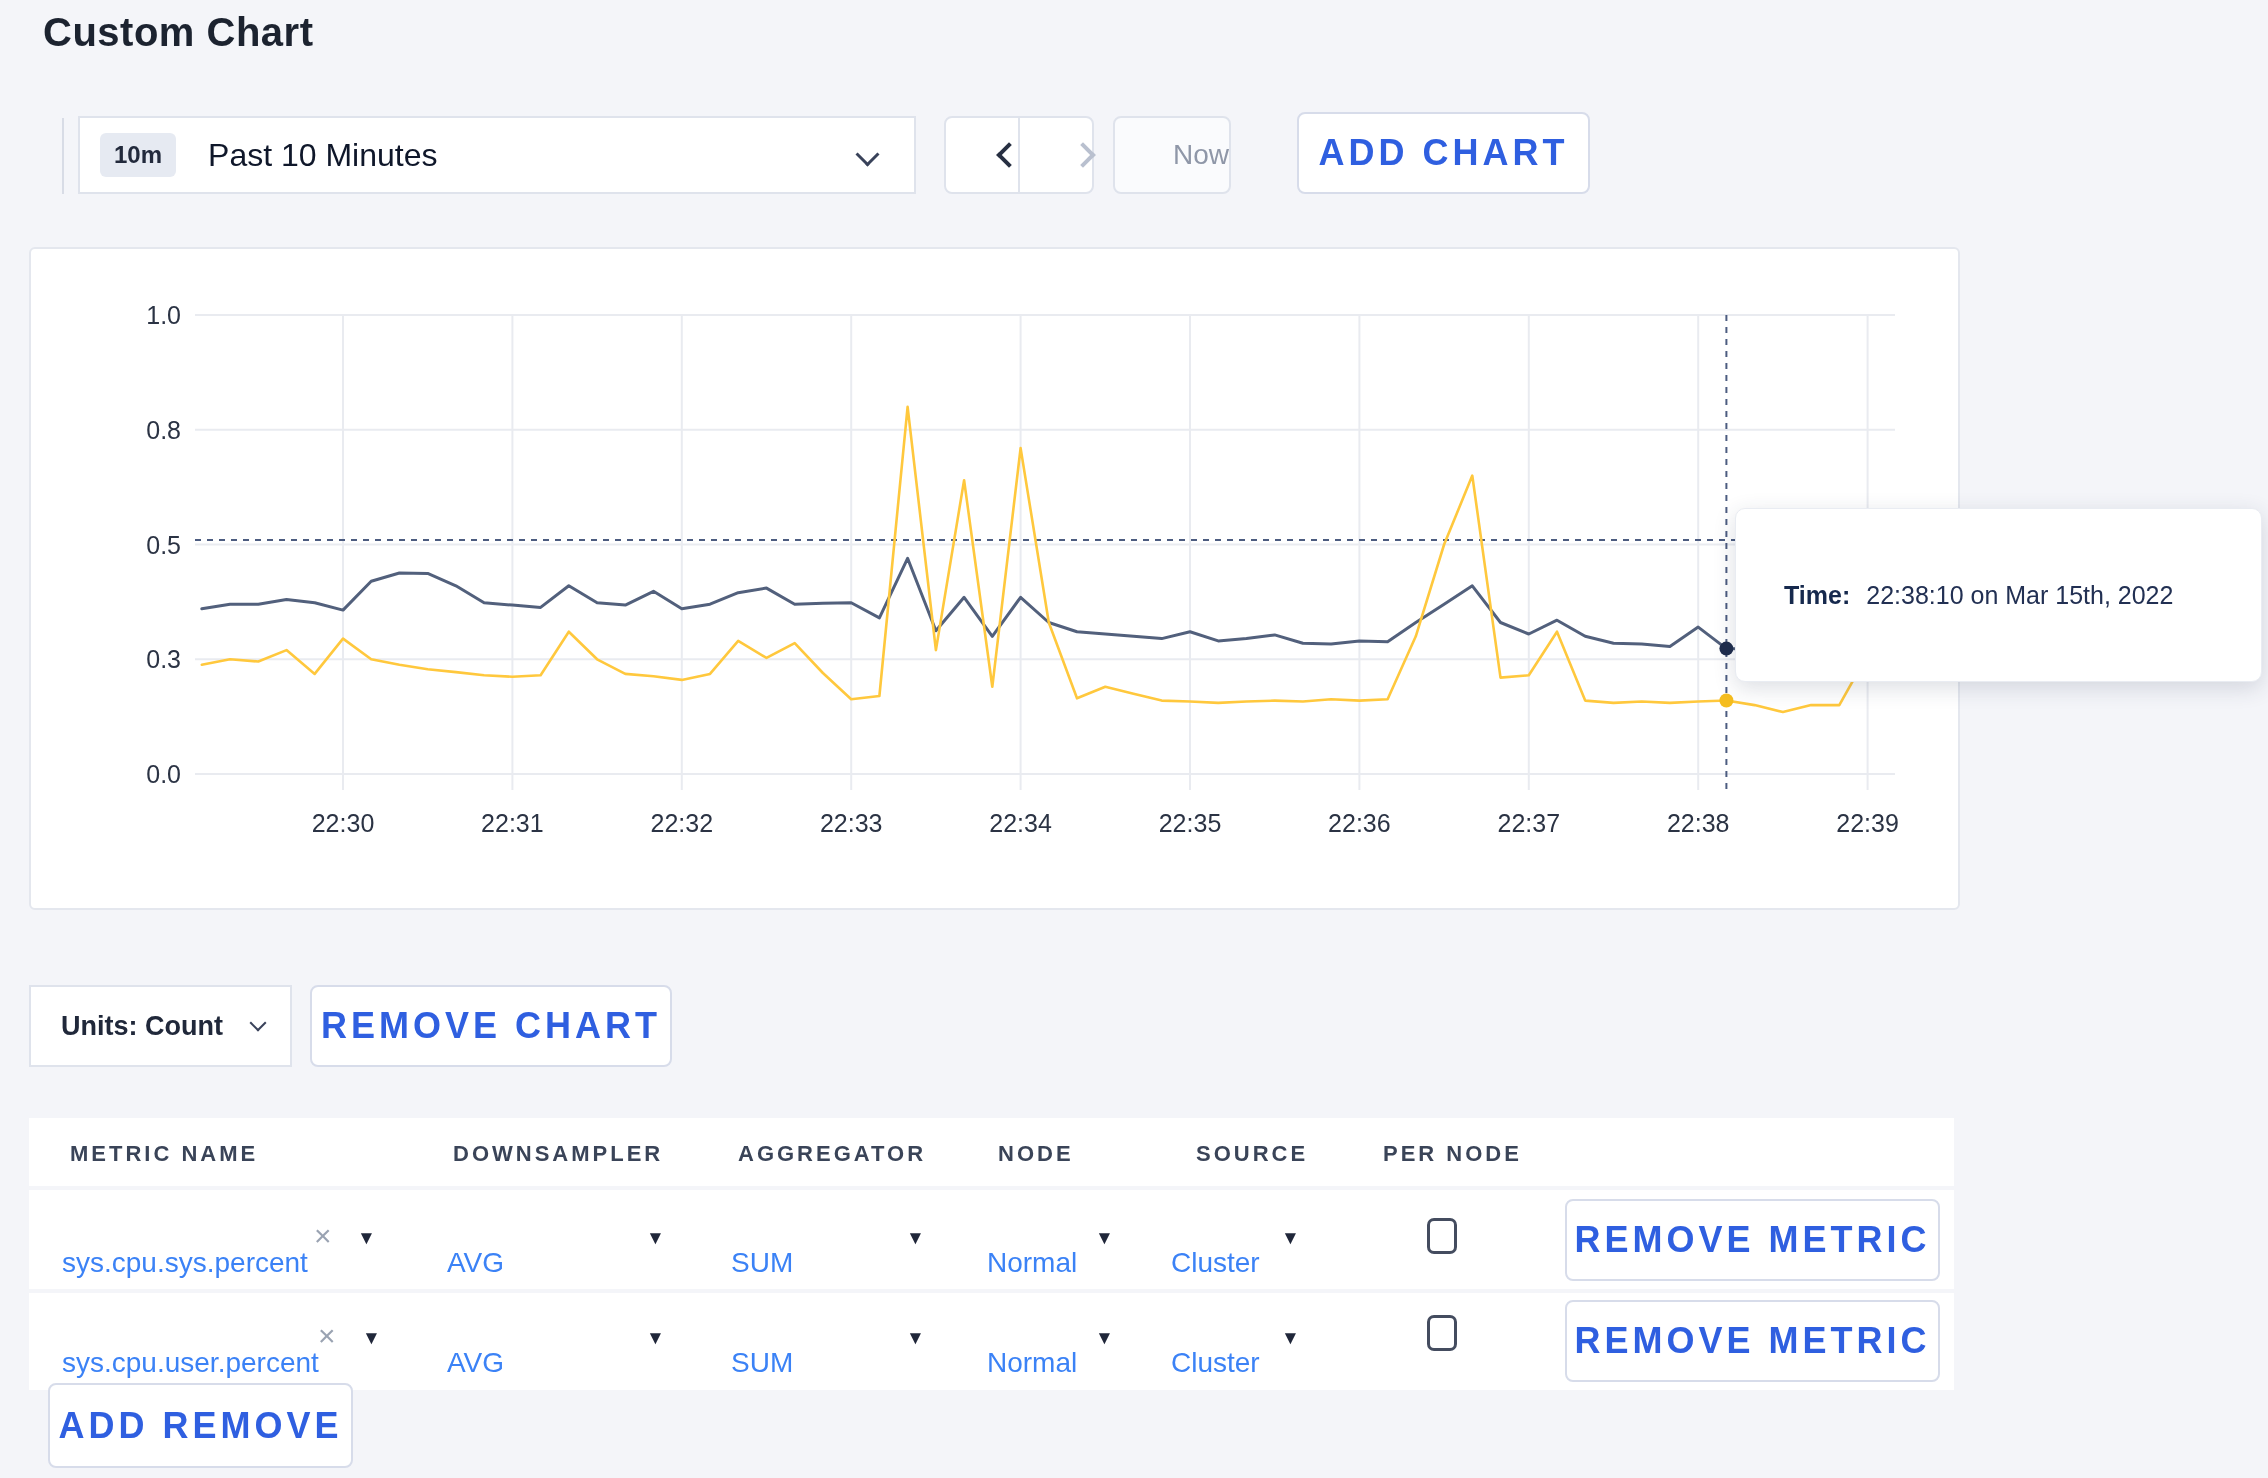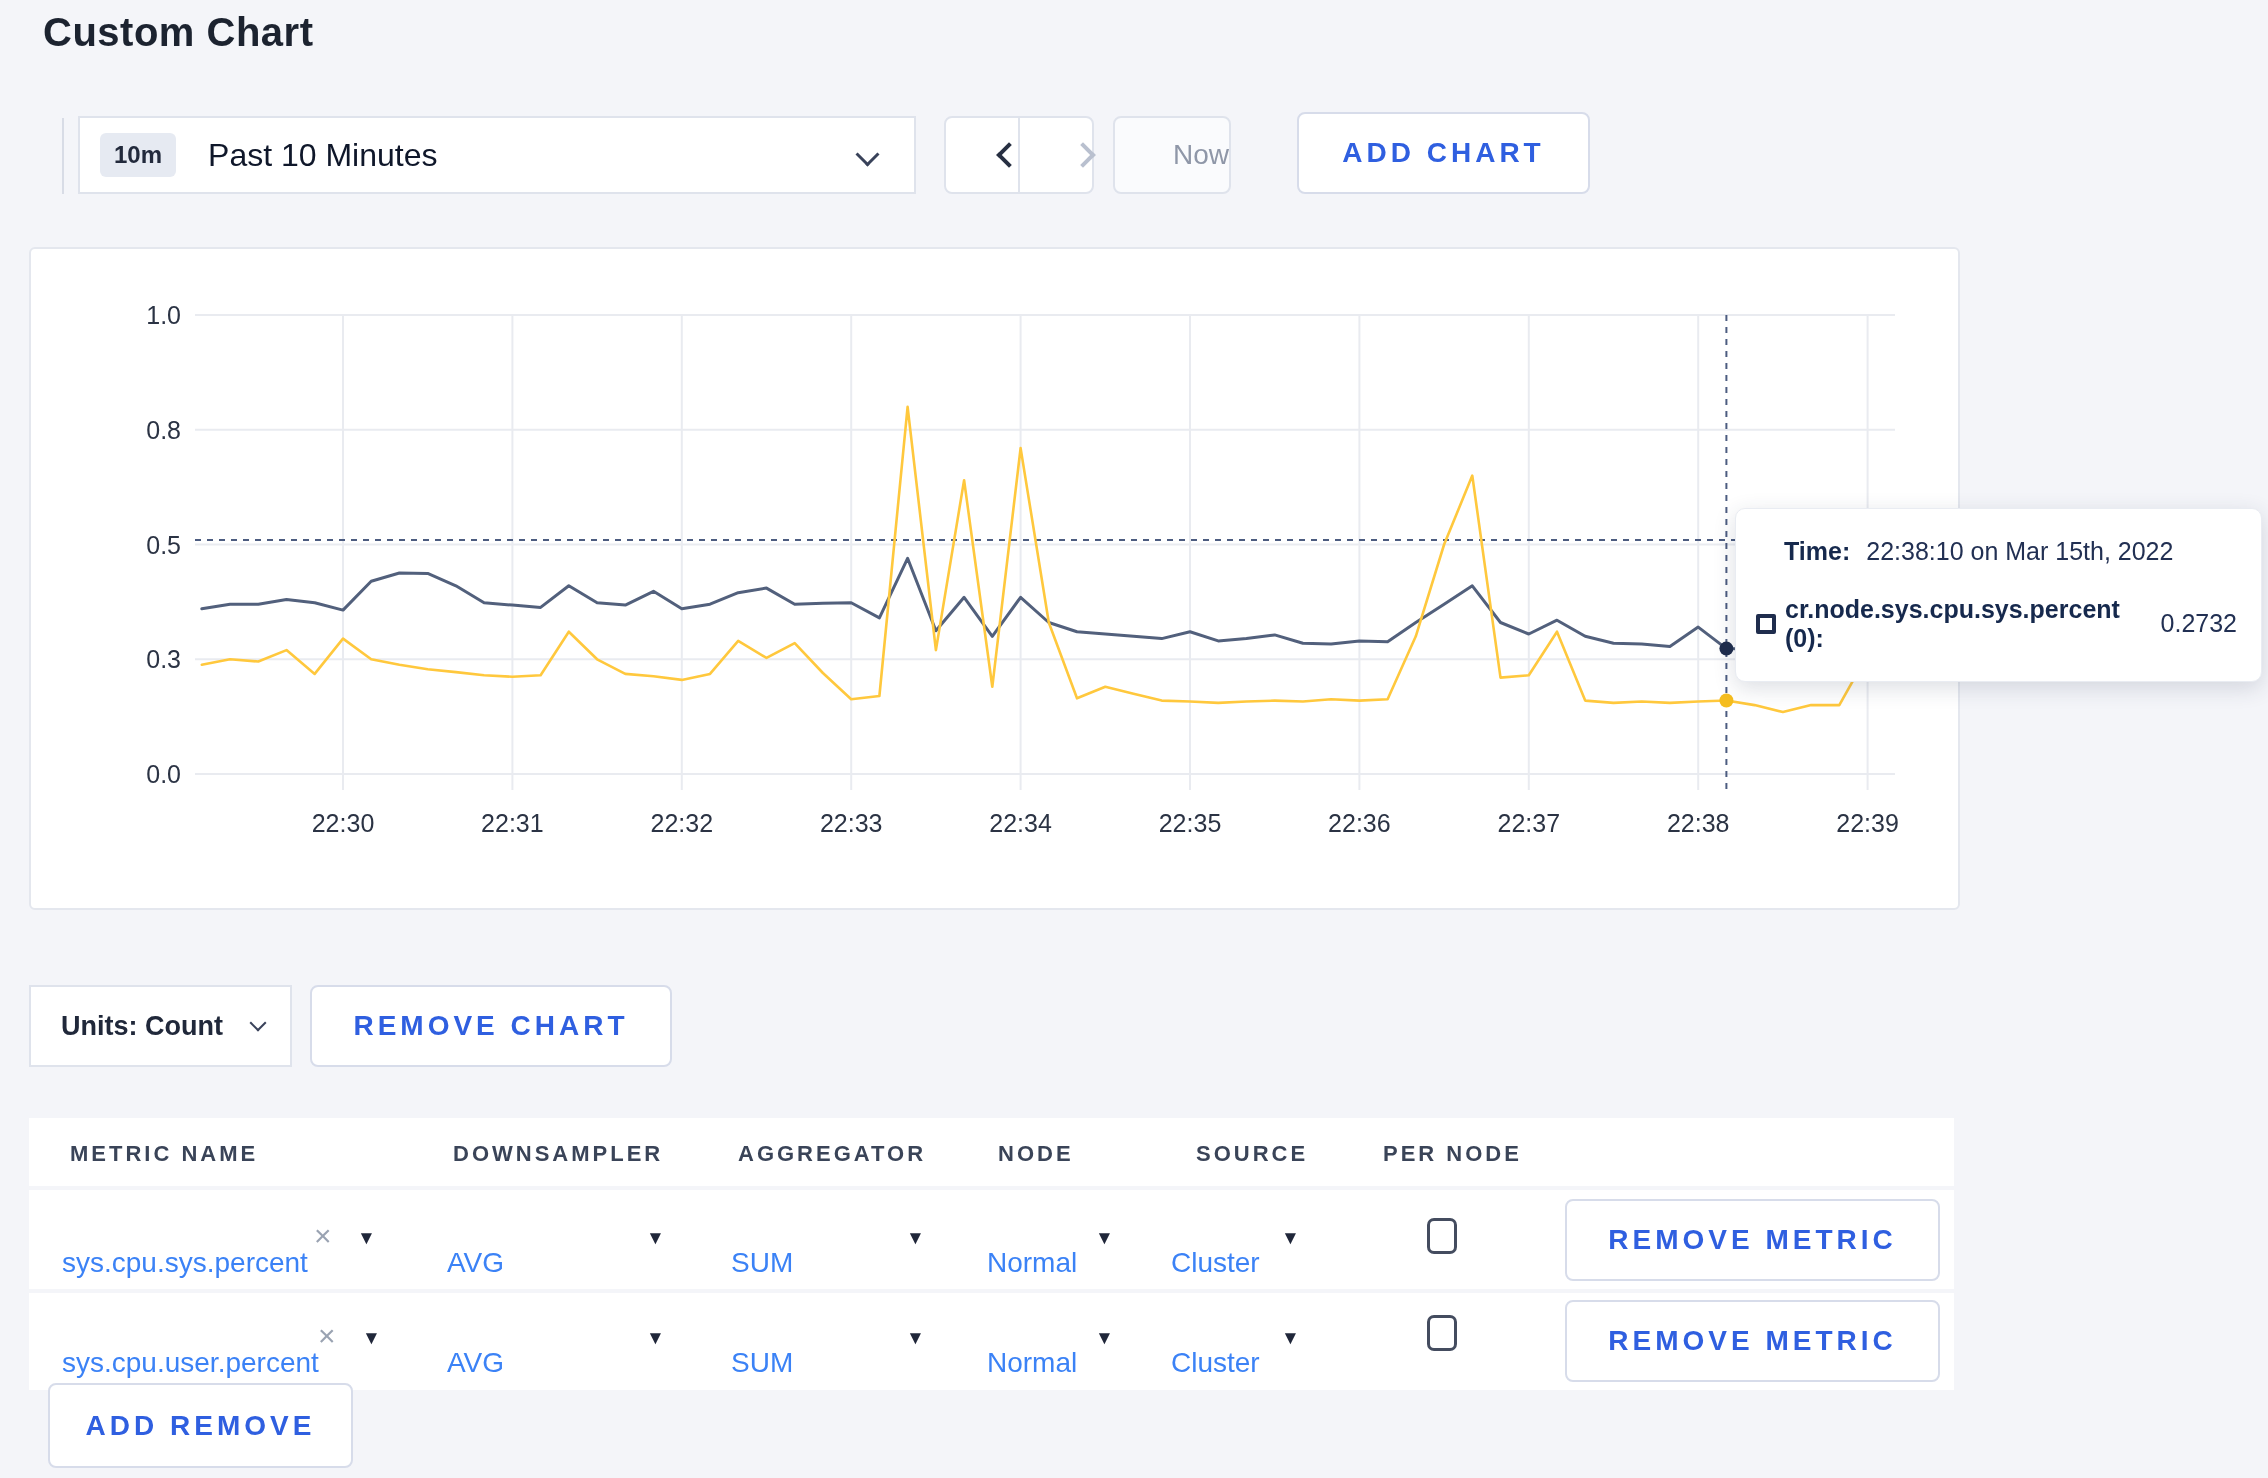--- a/index.html
+++ b/index.html
@@ -26,21 +26,21 @@
   .chev{display:inline-block;border-style:solid;border-color:#454f63;
     border-width:0 3px 3px 0;padding:7px;transform:rotate(45deg);}
   .chev.up-left{transform:rotate(135deg);}
   .chev.right{transform:rotate(-45deg);}
   .nav-btn{
     background:#fff;border:2px solid #dfe3ec;box-sizing:border-box;
     display:flex;align-items:center;justify-content:flex-end;
   }
   .blue-btn{
     background:#fff;border:2px solid #d7dcea;border-radius:8px;
-    color:#2f5fe0;font-size:28px;font-weight:600;letter-spacing:4px;
+    color:#2f5fe0;font-size:36px;font-weight:600;letter-spacing:4px;
     display:flex;align-items:center;justify-content:center;box-sizing:border-box;
     cursor:pointer;
   }
   
   svg text{font-family:"Liberation Sans", sans-serif;font-size:25px;fill:#2b3344;}
   .tooltip{
     background:#fff;border:1px solid #e9ecf2;border-radius:10px;
     box-shadow:0 6px 22px rgba(40,50,80,.16);
     display:flex;flex-direction:column;justify-content:space-around;
     box-sizing:border-box;padding:14px 24px 14px 20px;
@@ -130,25 +130,20 @@
       <circle cx="1695.3981999999999" cy="399.6012" r="7" fill="#1f2d4d"></circle>
       <circle cx="1695.3981999999999" cy="451.5141" r="7" fill="#f5bd1f"></circle>
     </svg>
 </div>
 
 <div class="abs tooltip" style="left:1735px;top:508px;width:527px;height:174px;">
   <div class="tt-row" style="margin-left:28px;">
     <span class="tt-label">Time:</span>
     <span class="tt-value">22:38:10 on Mar 15th, 2022</span>
   </div>
-  <div class="tt-row">
-    <span class="tt-swatch" id="sw0" style="border-color: rgb(31, 45, 77);"></span>
-    <span class="tt-label">cr.node.sys.cpu.sys.percent (0):</span>
-    <span class="tt-value">0.2732</span>
-  </div>
 </div>
 
 <div class="abs units-box" style="left:29px;top:985px;width:263px;height:82px;">
   <span class="units-text">Units: Count</span>
   <span class="chev small" style="border-color:#39425a;"></span>
 </div>
 <div class="abs blue-btn" style="left:310px;top:985px;width:362px;height:82px;">REMOVE CHART</div>
 
 <div class="abs band" style="left:29px;top:1118px;width:1925px;height:68px;">
   <span class="abs th" style="left:41px;top:23px;">METRIC NAME</span>

